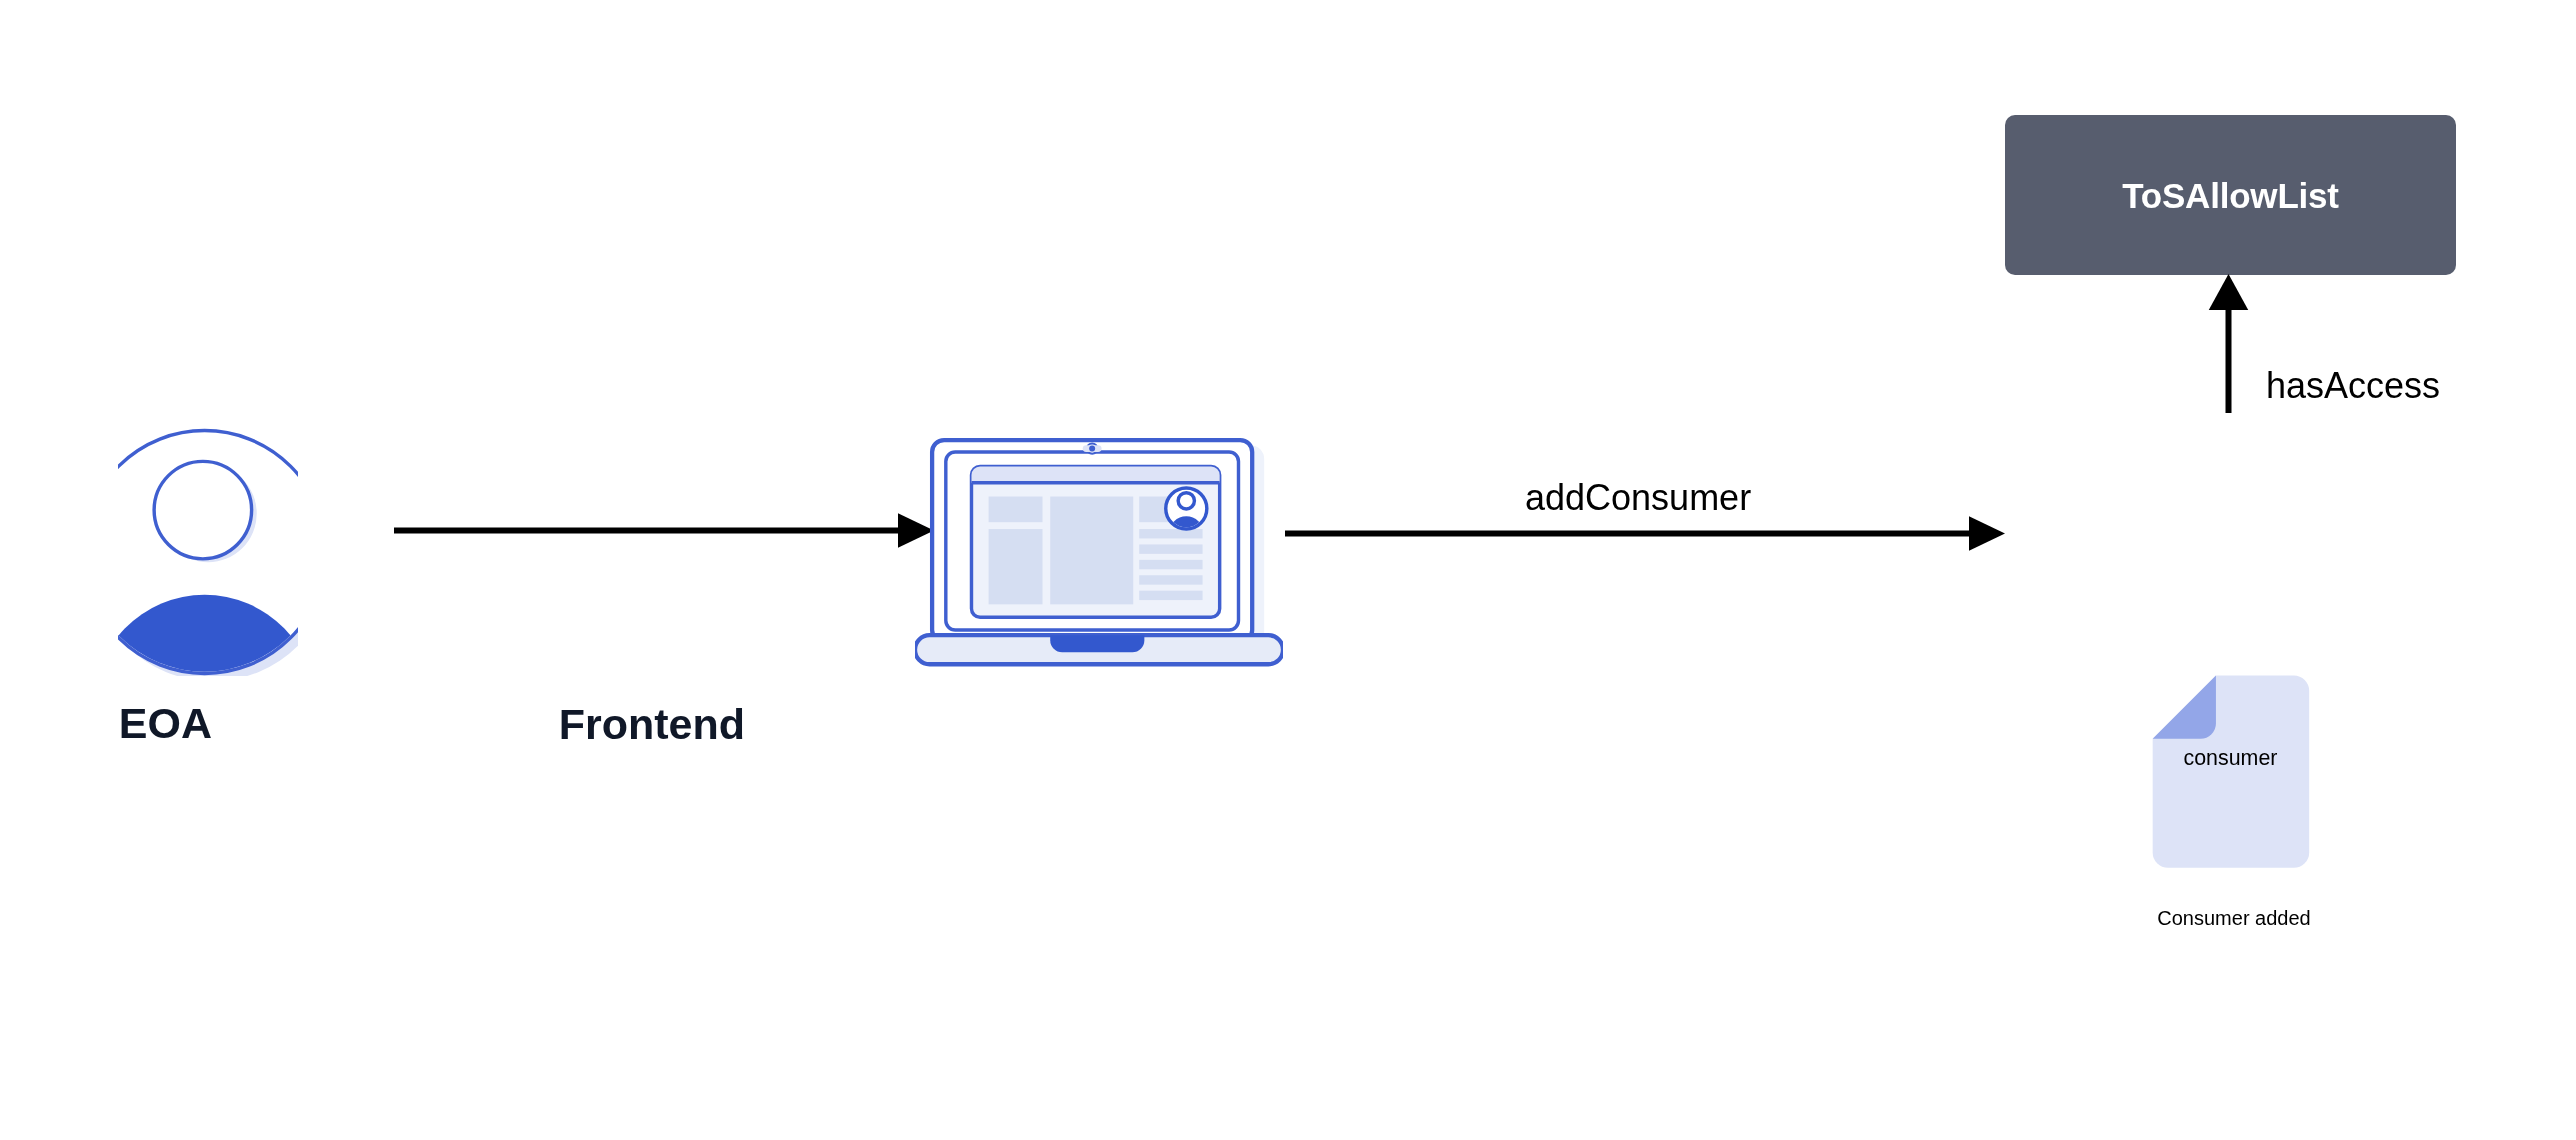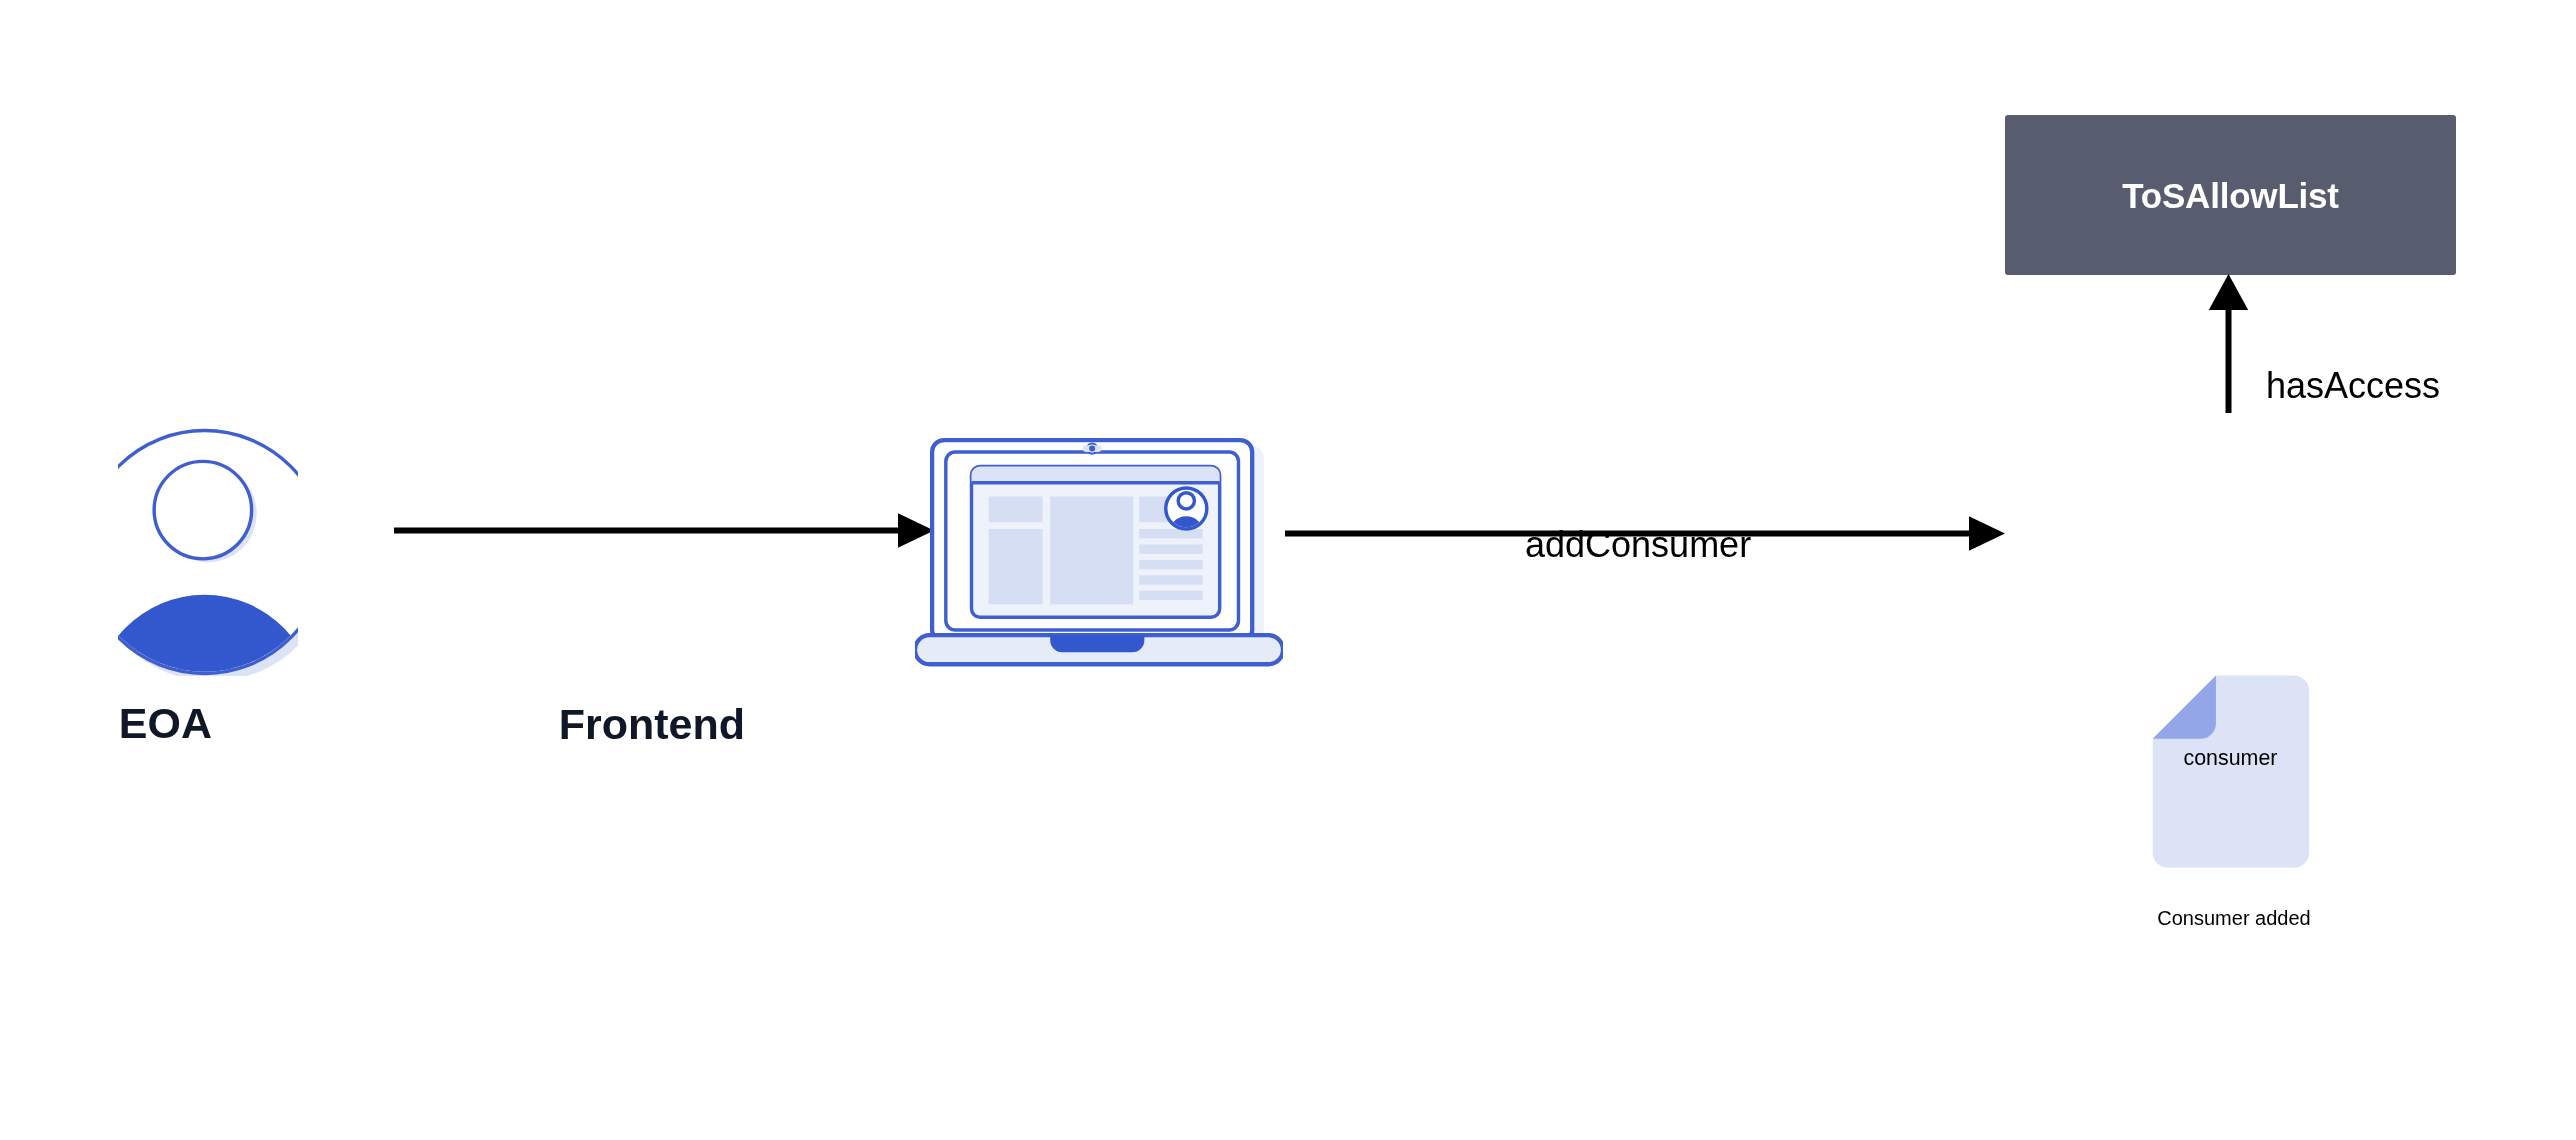--- a/index.html
+++ b/index.html
@@ -16,21 +16,21 @@
     width: 2576px;
     height: 1140px;
     background: #ffffff;
     overflow: hidden;
   }
 
   
   .contract-box {
     position: absolute;
     background: #575D6E;
-    border-radius: 3px;
+    border-radius: 10px;
     display: flex;
     align-items: center;
     justify-content: center;
     box-sizing: border-box;
   }
   .contract-label {
     color: #ffffff;
     font-family: "Liberation Sans", sans-serif;
     font-weight: bold;
     font-size: 35px;
@@ -153,21 +153,21 @@
         </g>
         <circle cx="317" cy="79" r="9.5" fill="#ffffff" stroke="#3358CE" stroke-width="4"></circle>
       </g>
 
       <rect x="0" y="236" width="430" height="34" rx="17" fill="#E6EBF8" stroke="#3F5FD0" stroke-width="5"></rect>
       <path d="M158 236 h110 a0 0 0 0 1 0 0 v6 a14 14 0 0 1 -14 14 h-82 a14 14 0 0 1 -14 -14 z" fill="#3358CE"></path>
     </svg>
   </div>
   <div class="node-caption" style="left:445px; top:703px; width:257px; margin-left:43px;">Frontend</div>
 
-  <div class="edge-label" style="left:1525px; top:480px;margin-top:47px;">addConsumer</div>
+  <div class="edge-label" style="left:1525px; top:480px;">addConsumer</div>
   <div class="svg-holder" style="left:1285px; top:512px; width:720px; height:43px;">
     <svg width="720" height="43" viewBox="0 0 840 50">
       <line x1="0" y1="25" x2="798" y2="25" stroke="#000000" stroke-width="7"></line>
       <polygon points="798,5 840,25 798,45" fill="#000000"></polygon>
     </svg>
   </div>
 
   <div id="tos-allow-list-box" class="contract-box">
     <span class="contract-label">ToSAllowList</span>
   </div>

